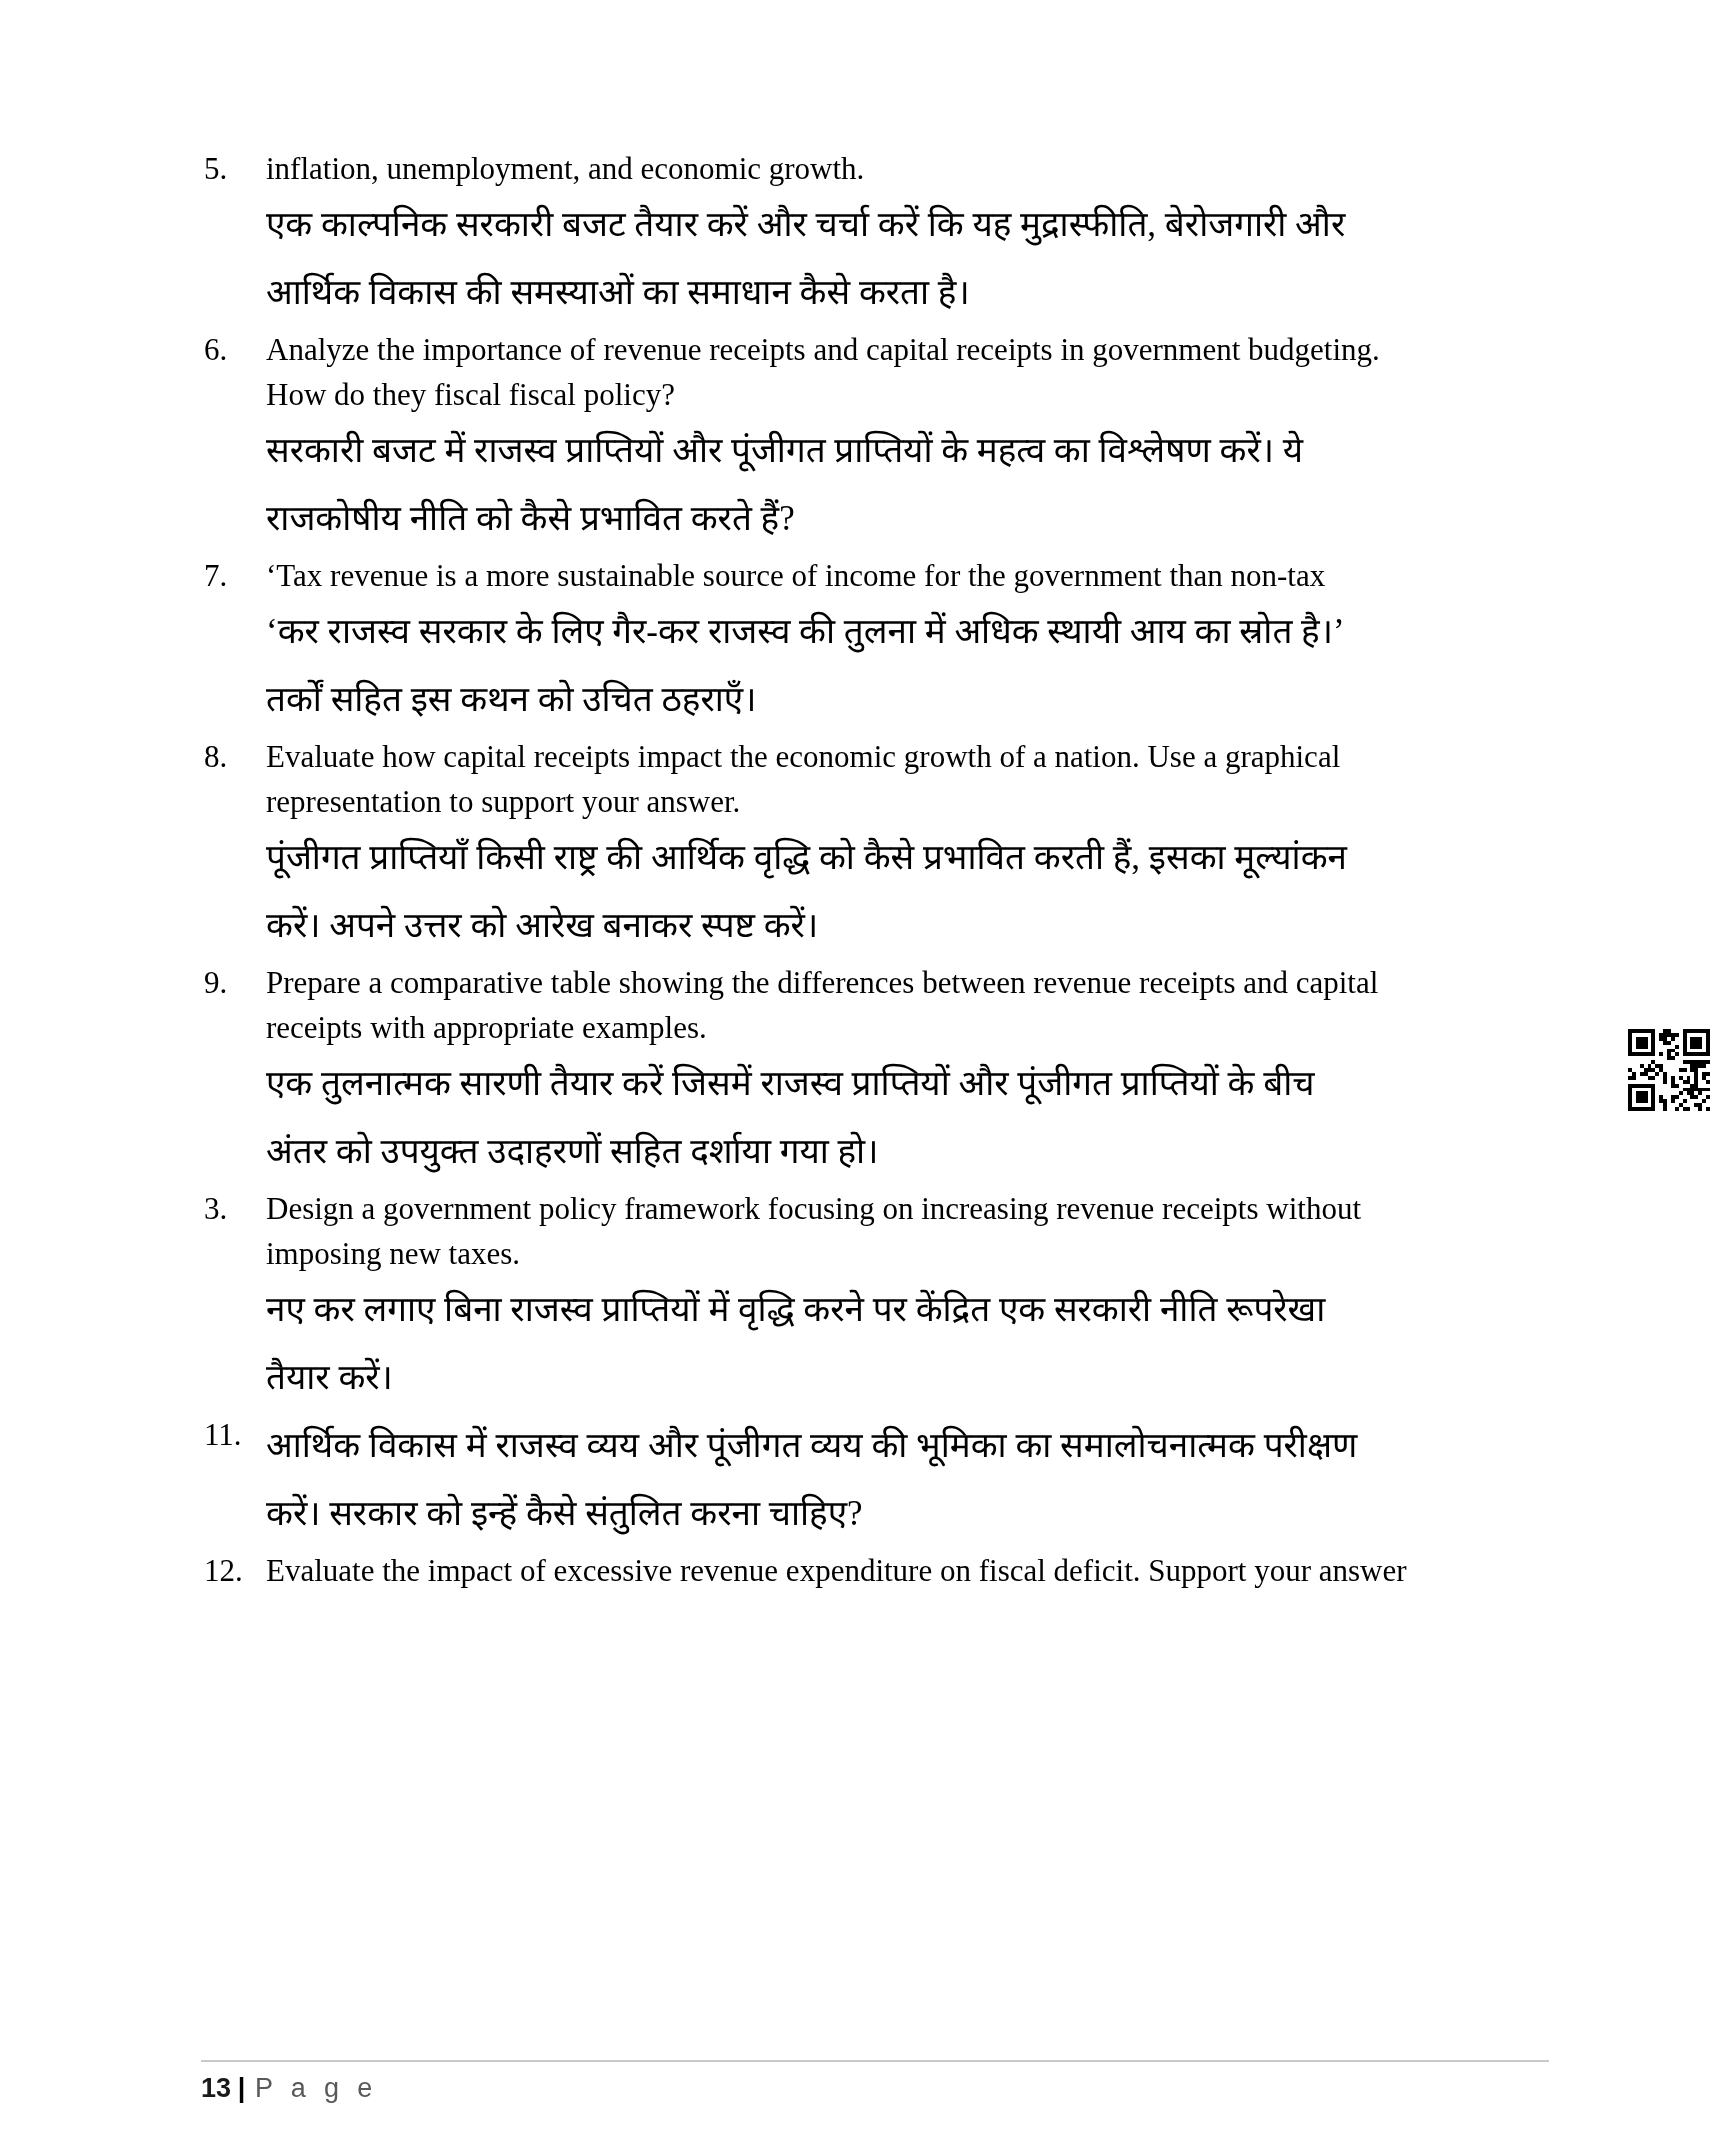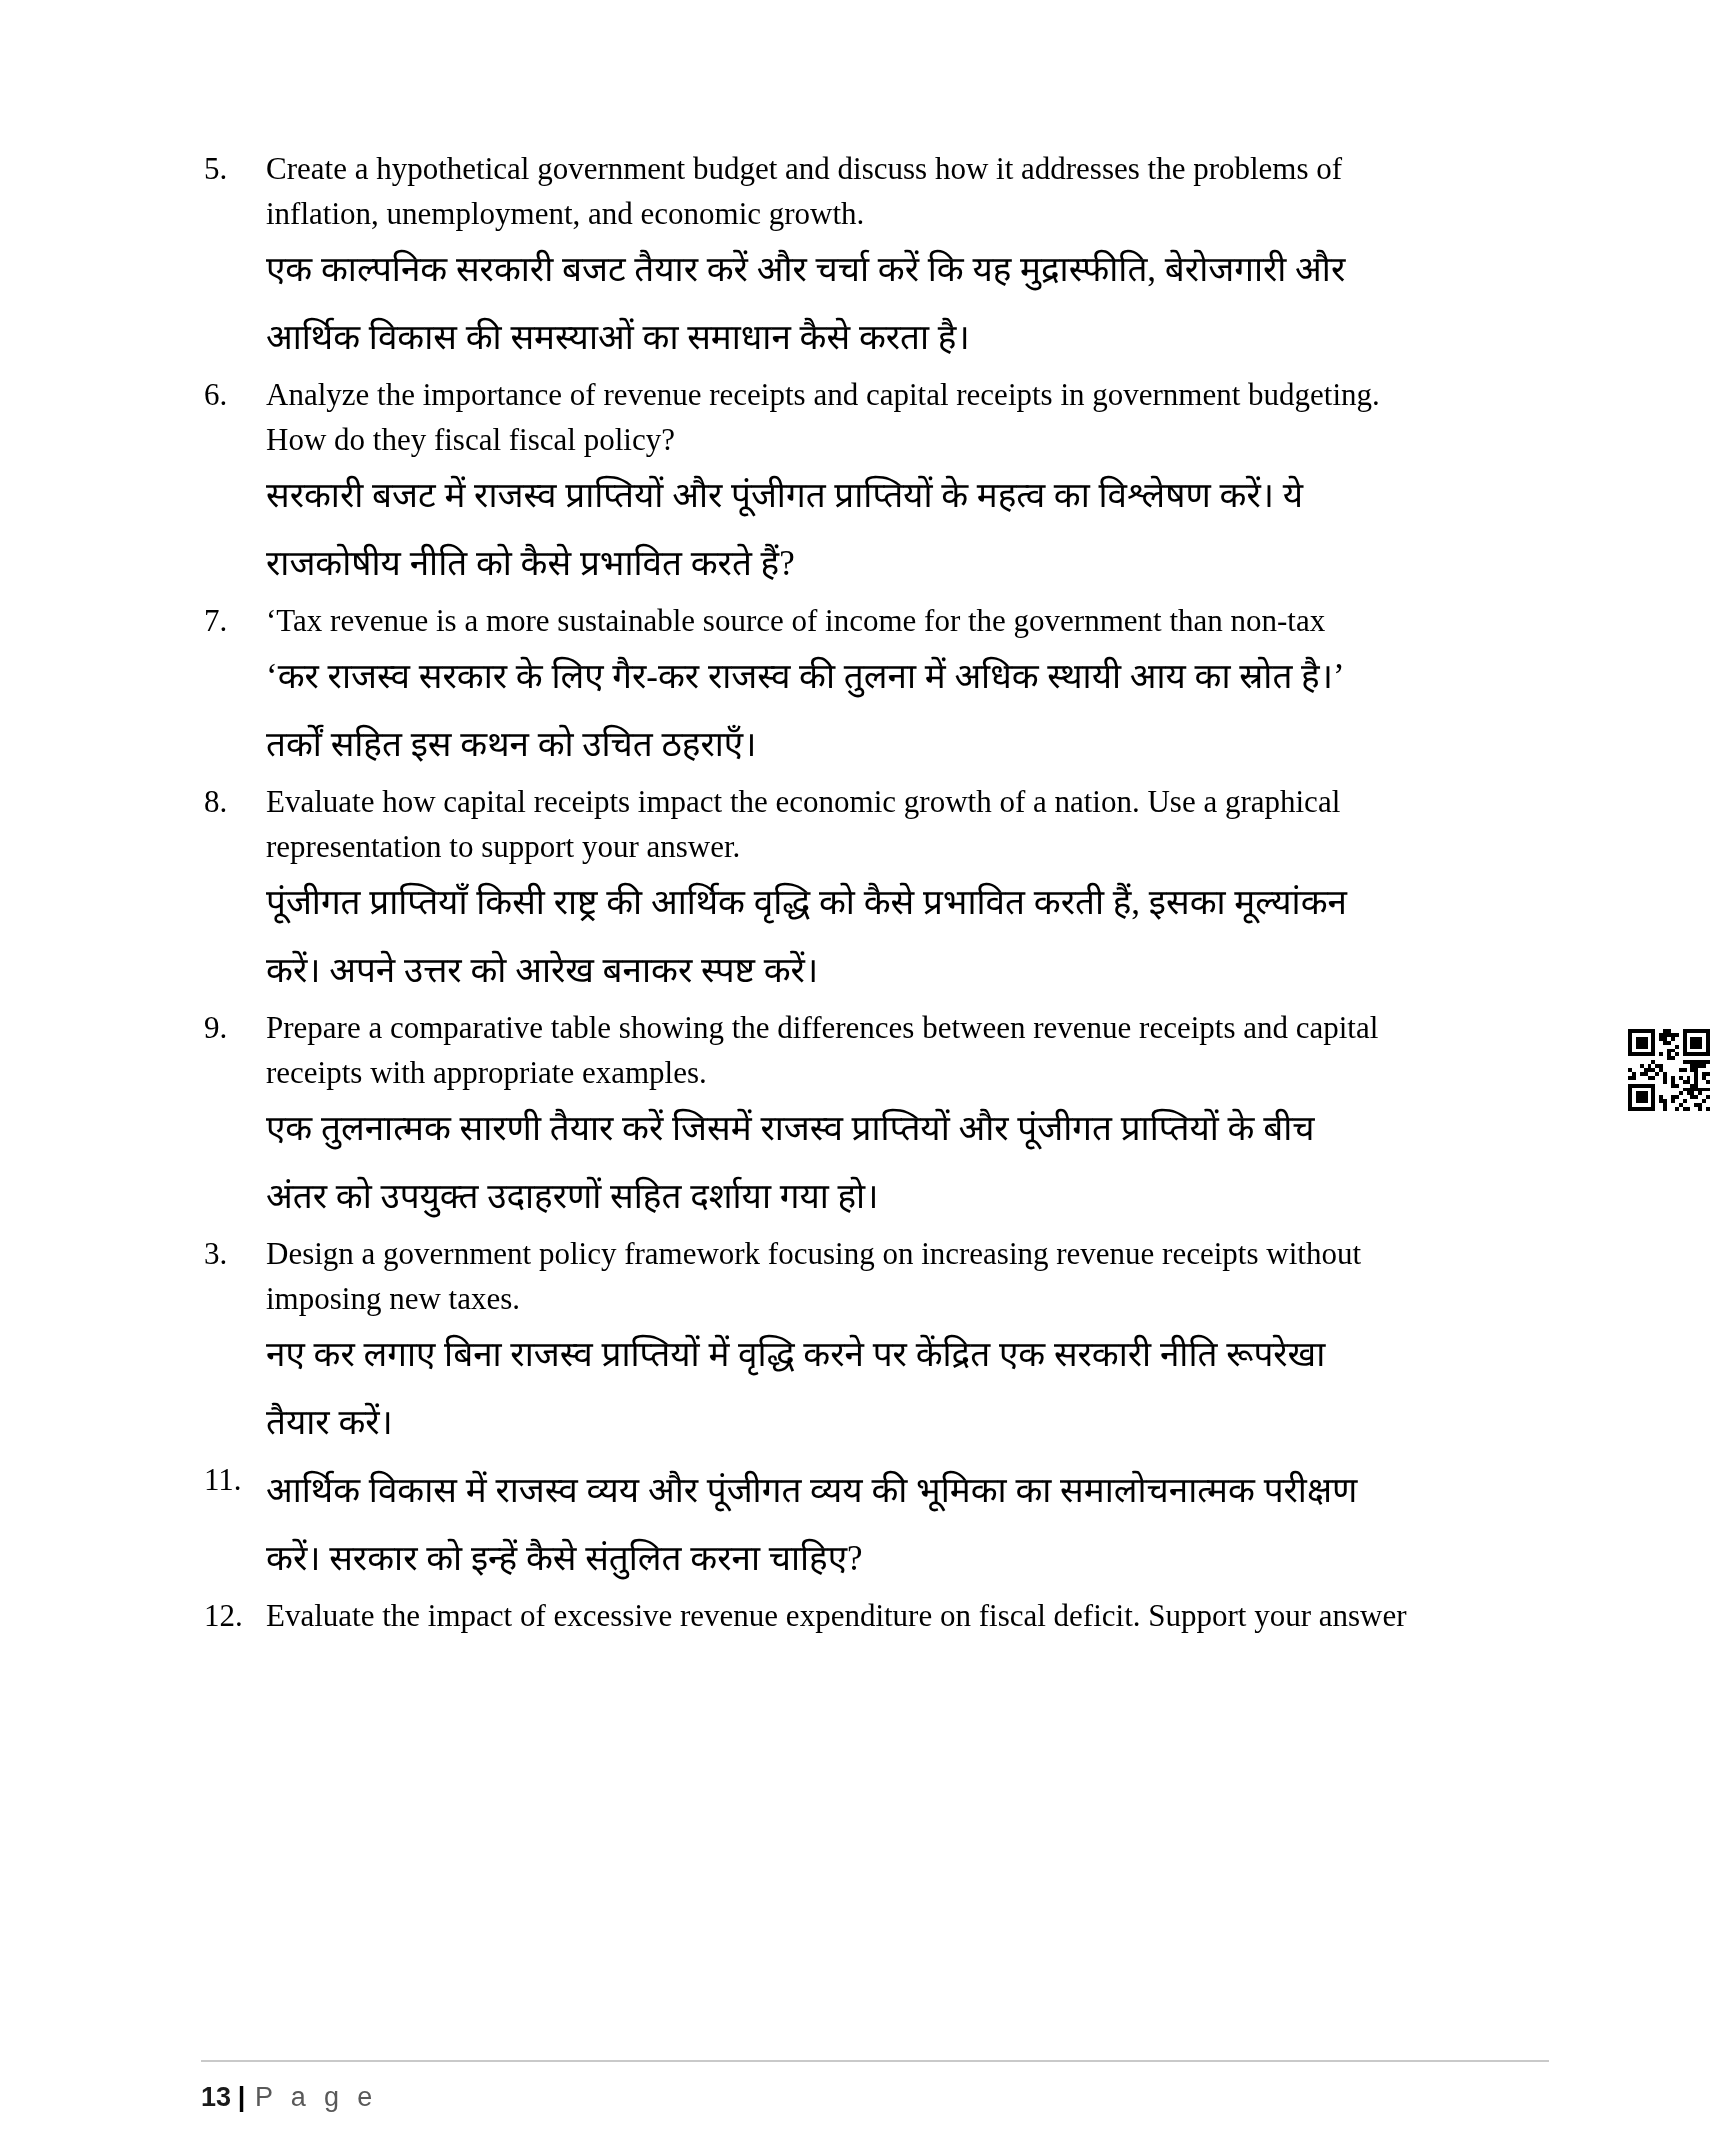--- a/index.html
+++ b/index.html
@@ -41,21 +41,21 @@
     line-height: 68px;
     white-space: nowrap;
     overflow: hidden;
   }
   .footer {
     position: absolute;
     left: 201px;
     top: 2060px;
     width: 1348px;
     border-top: 2.7px solid #c9c9c9;
-    padding-top: 20px;
+    padding-top: 11px;
     font-family: "Liberation Sans", sans-serif;
     font-size: 27px;
     color: #1a1a1a;
   }
   .pnum { font-weight: bold; color: #1a1a1a; }
   .psep { font-weight: bold; color: #000000; margin: 0 9.5px 0 6.8px; }
   .plabel { color: #595959; letter-spacing: 5.4px; }
   .qr {
     position: absolute;
     left: 1628px;
@@ -66,21 +66,20 @@
 </style>
 </head>
 <body>
 
 <div class="page">
   <div class="content">
     <div id="questions">
         <div class="q-item">
           <div class="q-num">5.</div>
           <div class="q-body">
-            <div class="en-line">Create a hypothetical government budget and discuss how it addresses the problems of</div>
             <div class="en-line">inflation, unemployment, and economic growth.</div>
             <div class="hindi-line">एक काल्पनिक सरकारी बजट तैयार करें और चर्चा करें कि यह मुद्रास्फीति, बेरोजगारी और</div>
             <div class="hindi-line">आर्थिक विकास की समस्याओं का समाधान कैसे करता है।</div>
           </div>
         </div>
         <div class="q-item">
           <div class="q-num">6.</div>
           <div class="q-body">
             <div class="en-line">Analyze the importance of revenue receipts and capital receipts in government budgeting.</div>
             <div class="en-line">How do they fiscal fiscal policy?</div>

